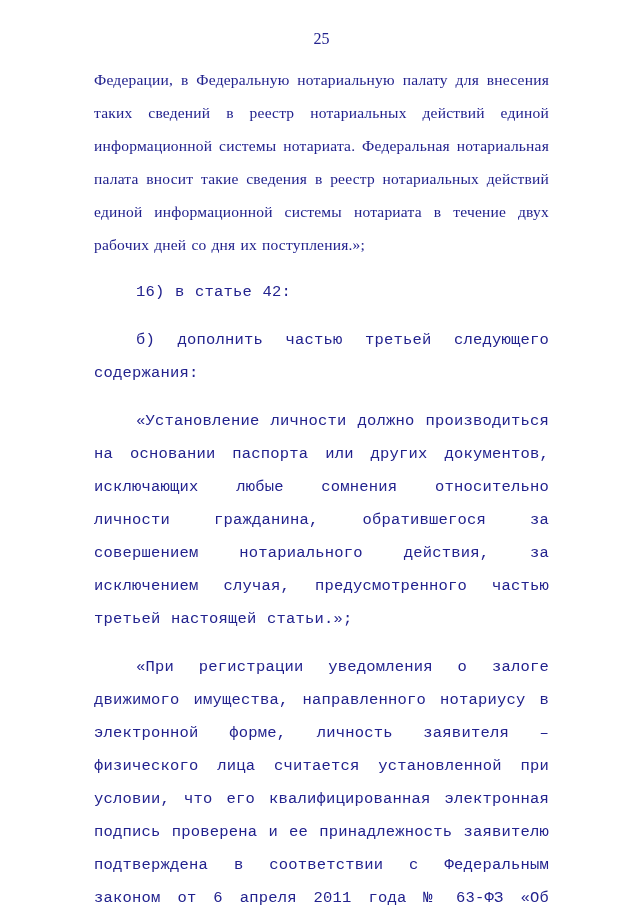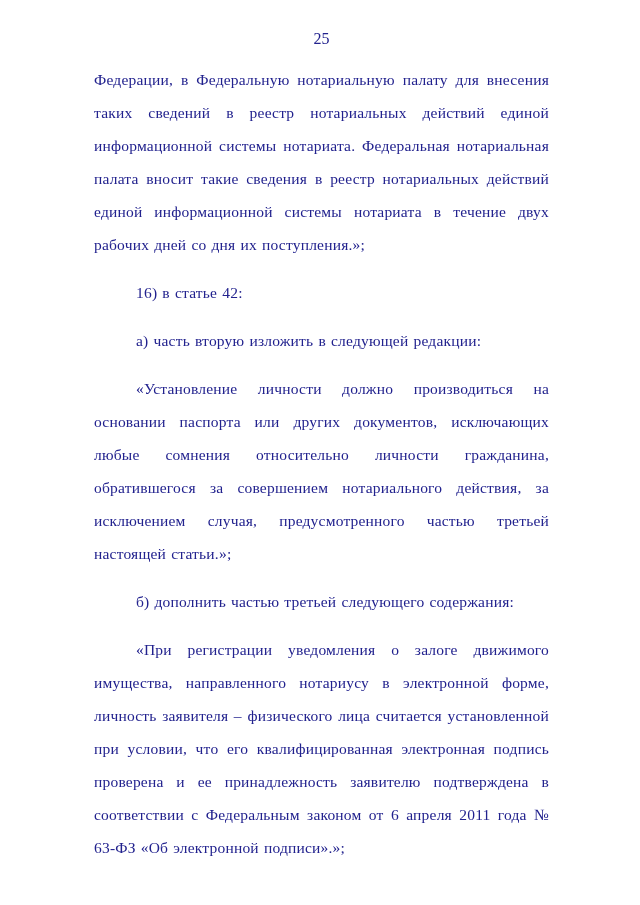--- a/index.html
+++ b/index.html
@@ -30,29 +30,29 @@
       text-align: justify;
       text-justify: inter-word;
       letter-spacing: 0.2px;
       word-spacing: 1px;
     }
     .doc-body p + p {
       margin-top: 3px;
     }
     .doc-body p.indent {
       text-indent: 42px;
+      font-family: Liberation Mono, monospace;
     }
   </style>
 </head>
 <body>
 
 <div class="page" style="--ink: #22228e; --paper: #ffffff;">
   <div class="page-number">25</div>
 
   <div class="doc-body">
     <p>Федерации, в Федеральную нотариальную палату для внесения таких сведений в реестр нотариальных действий единой информационной системы нотариата. Федеральная нотариальная палата вносит такие сведения в реестр нотариальных действий единой информационной системы нотариата в течение двух рабочих дней со дня их поступления.»;</p>
     <p class="indent">16) в статье 42:</p>
-    <p class="indent">а) часть вторую изложить в следующей редакции:</p>
+    <p class="indent">б) дополнить частью третьей следующего содержания:</p>
     <p class="indent">«Установление личности должно производиться на основании паспорта или других документов, исключающих любые сомнения относительно личности гражданина, обратившегося за совершением нотариального действия, за исключением случая, предусмотренного частью третьей настоящей статьи.»;</p>
-    <p class="indent">б) дополнить частью третьей следующего содержания:</p>
     <p class="indent">«При регистрации уведомления о залоге движимого имущества, направленного нотариусу в электронной форме, личность заявителя – физического лица считается установленной при условии, что его квалифицированная электронная подпись проверена и ее принадлежность заявителю подтверждена в соответствии с Федеральным законом от 6 апреля 2011 года № 63-ФЗ «Об электронной подписи».»;</p>
   </div>
 </div>
 
 </body></html>

